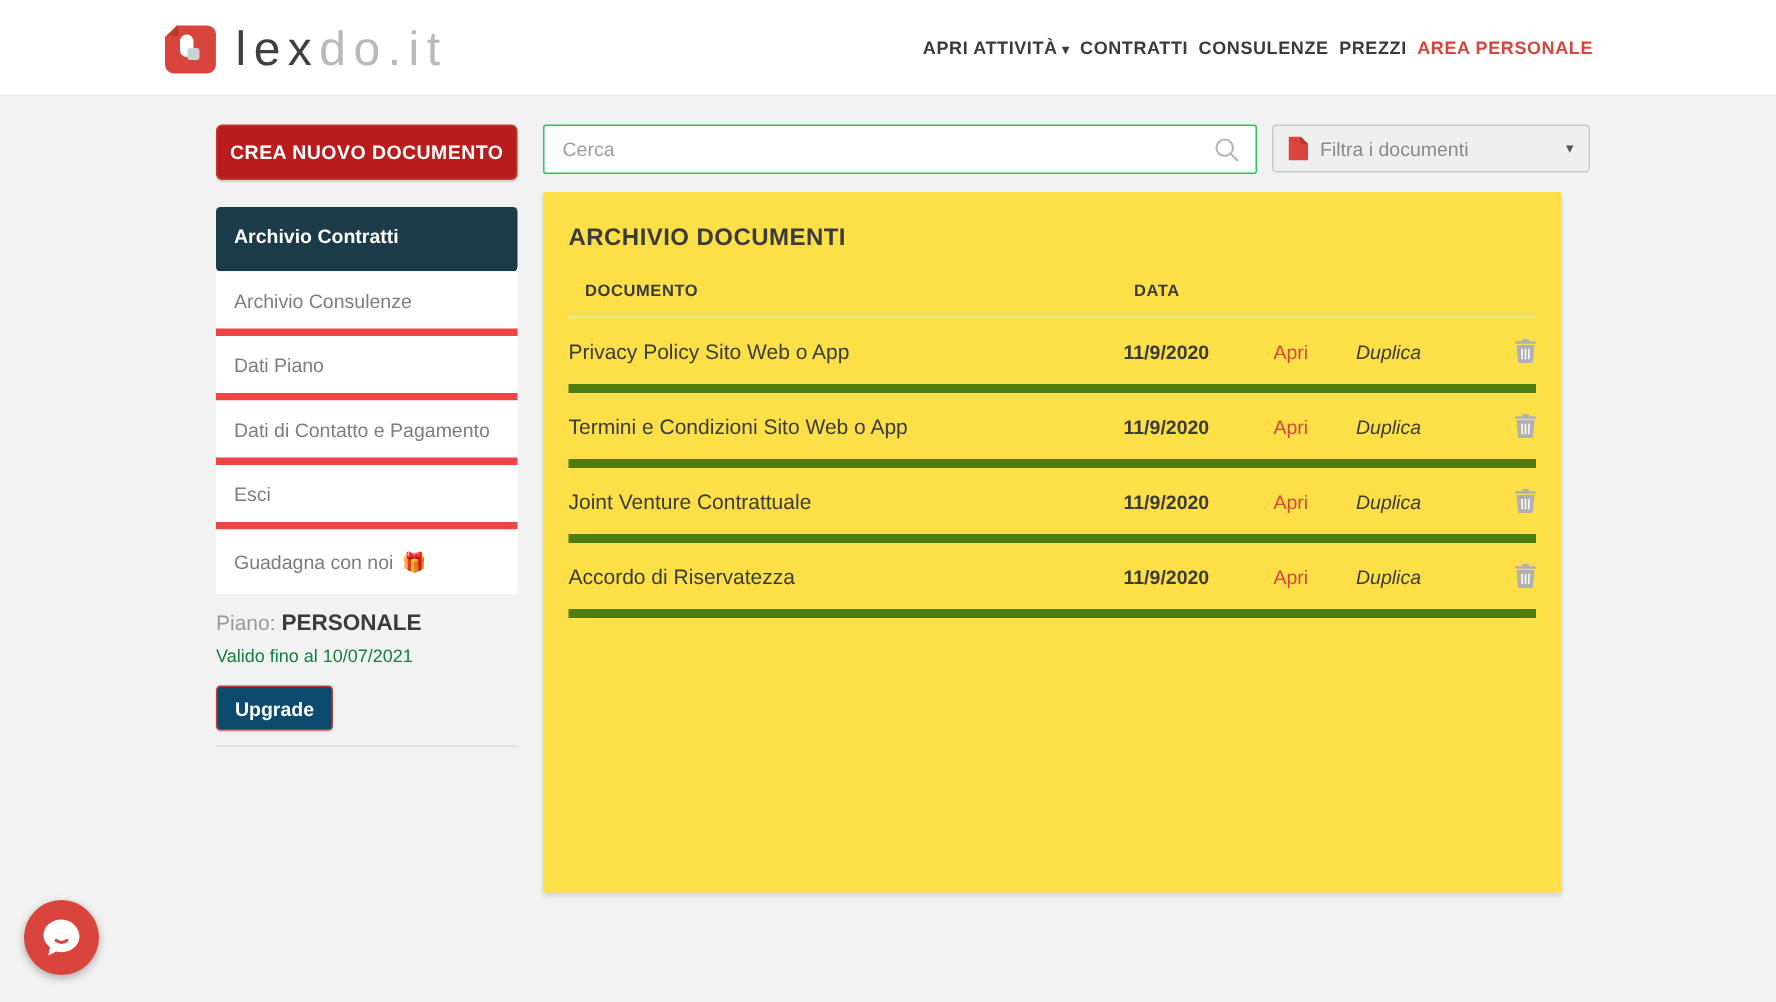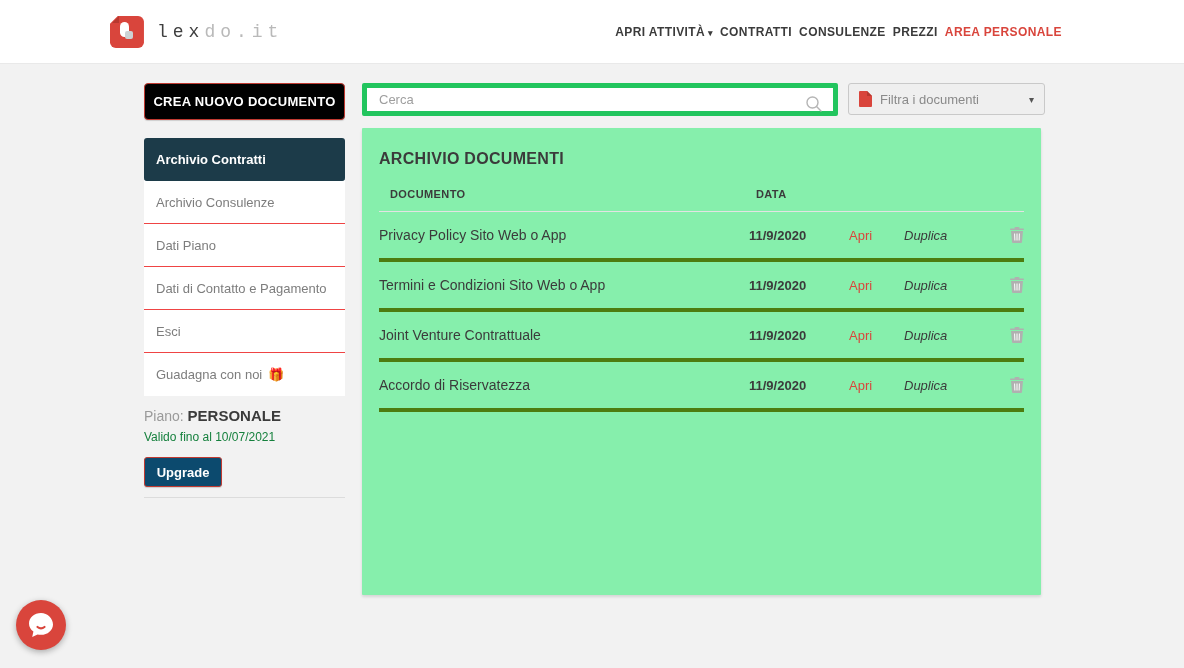--- a/index.html
+++ b/index.html
@@ -11,47 +11,47 @@
     color:#3b3b3b;
   }
 
   
   .header {
     position:absolute; left:0; top:0; width:1184px; height:64px;
     background:#fff; border-bottom:1px solid #e9e9e9;
   }
   .logo { position:absolute; left:110px; top:14px; display:flex; align-items:center; cursor:pointer; }
   .logo-mark { width:35px; height:35px; margin-right:12px; }
-  .logo-text { font-size:18px; letter-spacing:5px; color:#3f3f3f; font-weight:400;font-family:Liberation Mono, monospace; }
+  .logo-text { font-size:32px; letter-spacing:5px; color:#3f3f3f; font-weight:400; }
   .logo-text .lt-light { color:#b9b9b9; }
   .nav { position:absolute; right:122px; top:0; height:64px; display:flex; align-items:center; gap:7px; }
   .nav-item {
     font-size:12px; font-weight:700; letter-spacing:.4px; color:#3b3b3b;
     cursor:pointer; white-space:nowrap;
   }
   .nav-item.highlight { color:#d9453c; }
   .nav-caret { font-size:9px; margin-left:3px; color:#3b3b3b; }
 
   
   .create-btn {
     position:absolute; left:144px; top:83px; width:201px; height:37px;
-    background:#000000; border:1px solid #c03a31; border-radius:4px;
+    background:#b91c1c; border:1px solid #c03a31; border-radius:4px;
     color:#fff; font-size:13px; font-weight:700; letter-spacing:.3px;
     display:flex; align-items:center; justify-content:center;
     box-shadow:0 1px 1px rgba(0,0,0,.15); cursor:pointer;
     font-family:"Liberation Sans", sans-serif;
     text-align:center;
   }
   .side-menu {
     position:absolute; left:144px; top:138px; width:201px;
     background:#fff; border-radius:3px;
   }
   .side-item {
     height:43px; display:flex; align-items:center; padding-left:12px;
-    font-size:13px; color:#7d7d7d; border-bottom:1px solid #ef4444;
+    font-size:13px; color:#7d7d7d; border-bottom:5px solid #ef4444;
     background:#fff; cursor:pointer;
   }
   .side-item:last-child { border-bottom:none; }
   .side-item.active {
     background:#1c3b49; color:#fff; font-weight:700; border-radius:3px;
     border-bottom-color:#1c3b49;
   }
   .side-item .gift { margin-left:6px; font-size:13px; }
   .plan { position:absolute; left:144px; top:407px; width:201px; }
   .plan-line { font-size:14px; color:#9a9a9a; }
@@ -63,57 +63,57 @@
     color:#fff; font-size:13px; font-weight:700;
     display:flex; align-items:center; justify-content:center; cursor:pointer;
     box-shadow:0 1px 1px rgba(0,0,0,.15);
     font-family:"Liberation Sans", sans-serif;
   }
   .side-divider { position:absolute; left:144px; top:497px; width:201px; height:1px; background:#dcdcdc; }
 
   
   .search-box {
     position:absolute; left:362px; top:83px; width:476px; height:33px;
-    background:#fff; border:5px solid #22c55e; border-radius:2px;
+    background:#fff; border:1px solid #22c55e; border-radius:2px;
   }
   .search-input {
     width:100%; height:100%; border:none; outline:none; background:transparent;
     padding:0 36px 0 12px; font-size:13px; color:#555;
     font-family:"Liberation Sans", sans-serif;
   }
   .search-input::placeholder { color:#9e9e9e; }
   .search-icon { position:absolute; right:10px; top:7px; }
   .filter-box {
-    position:absolute; left:848px; top:83px; width:197px; height:32px;
+    position:absolute; left:848px; top:83px; width:212px; height:32px;
     background:#efefef; border:1px solid #c9c9c9; border-radius:3px;
     display:flex; align-items:center; padding:0 10px; cursor:pointer;
   }
   .filter-label { font-size:13px; color:#8a8a8a; margin-left:8px; flex:1; }
   .filter-caret { font-size:10px; color:#555; }
 
   
   .panel {
     position:absolute; left:362px; top:128px; width:679px; height:467px;
-    background:#86efac; box-shadow:0 2px 3px rgba(0,0,0,.12); border-radius:1px;
+    background:#fde047; box-shadow:0 2px 3px rgba(0,0,0,.12); border-radius:1px;
   }
   .panel-title {
     padding:22px 17px 0 17px; font-size:16px; font-weight:700;
     letter-spacing:.3px; color:#3b3b3b;
   }
   .thead {
     display:flex; padding:0 17px; margin-top:17px; height:18px; align-items:center;
   }
   .th { font-size:11px; font-weight:700; letter-spacing:.4px; color:#3b3b3b; }
   .th-doc { flex:1; padding-left:11px; }
   .th-date { width:100px; padding-left:7px; }
   .th-sp1 { width:55px; } .th-sp2 { width:90px; } .th-sp3 { width:30px; }
   .thead-rule { margin:8px 17px 0 17px; height:1px; background:#e3e3e3; }
   .row {
     display:flex; align-items:center; height:50px; margin:0 17px;
-    border-bottom:4px solid #4d7c0f; font-size:14px;
+    border-bottom:6px solid #4d7c0f; font-size:14px;
   }
   .cell-name { flex:1; color:#3b3b3b; }
   .cell-date { width:100px; color:#3b3b3b; font-weight:700; font-size:13px; }
   .cell-open { width:55px; }
   .cell-open a { color:#d9453c; font-size:13px; text-decoration:none; cursor:pointer; }
   .cell-dup { width:90px;font-style:italic; }
   .cell-dup a { color:#3b3b3b; font-size:13px; text-decoration:none; cursor:pointer; }
   .cell-trash { width:30px; display:flex; justify-content:flex-end; cursor:pointer; }
 
   

